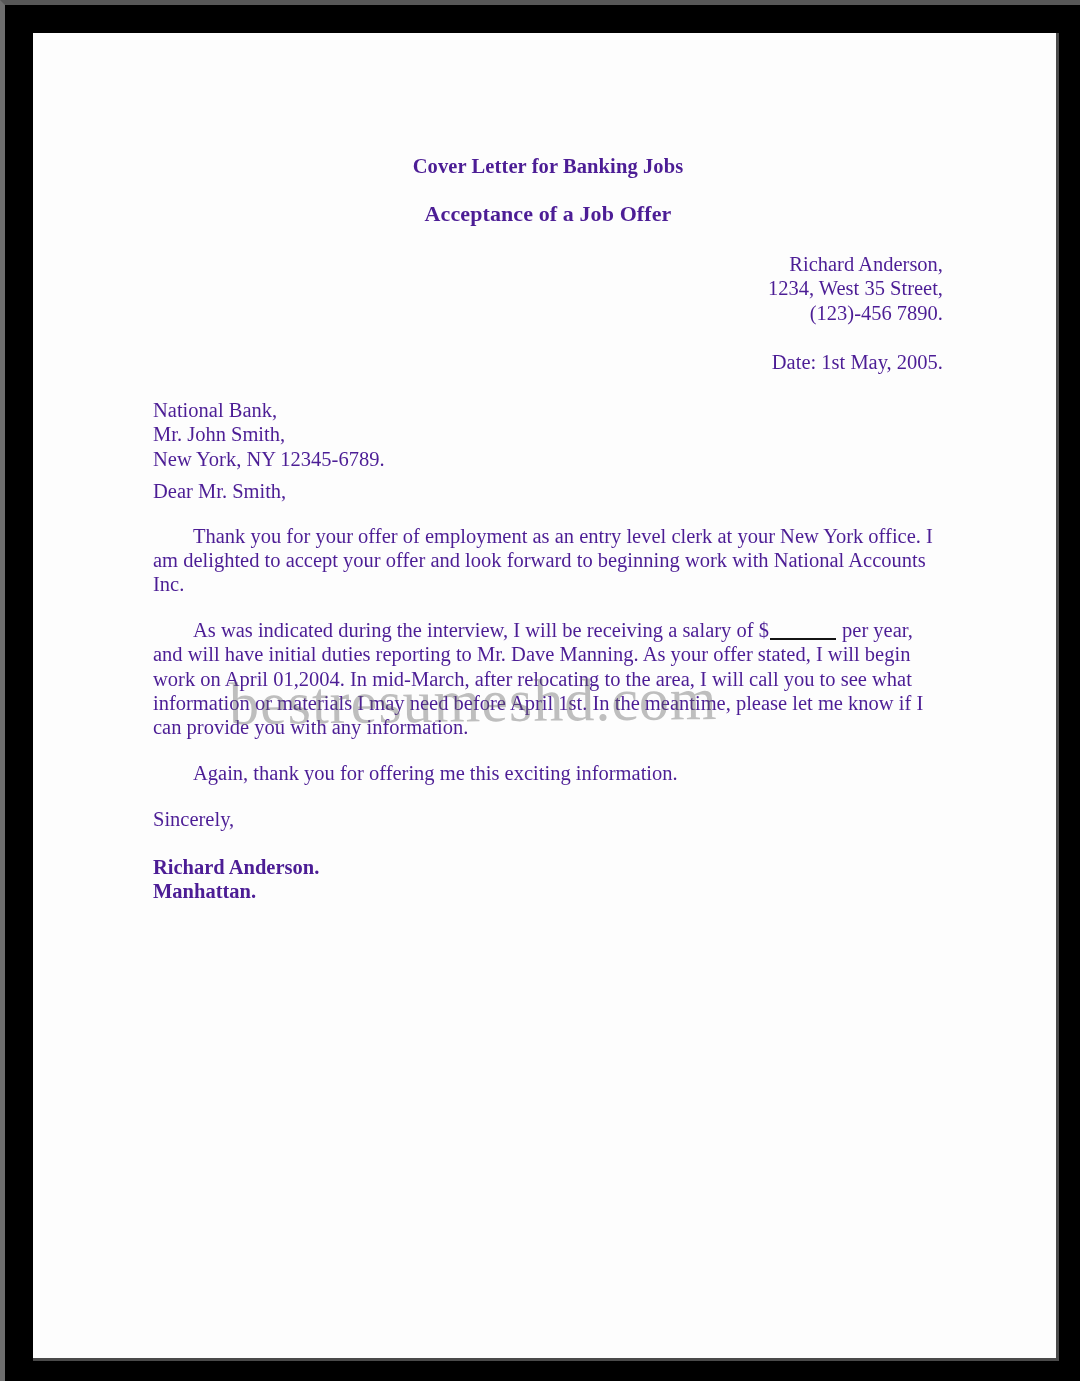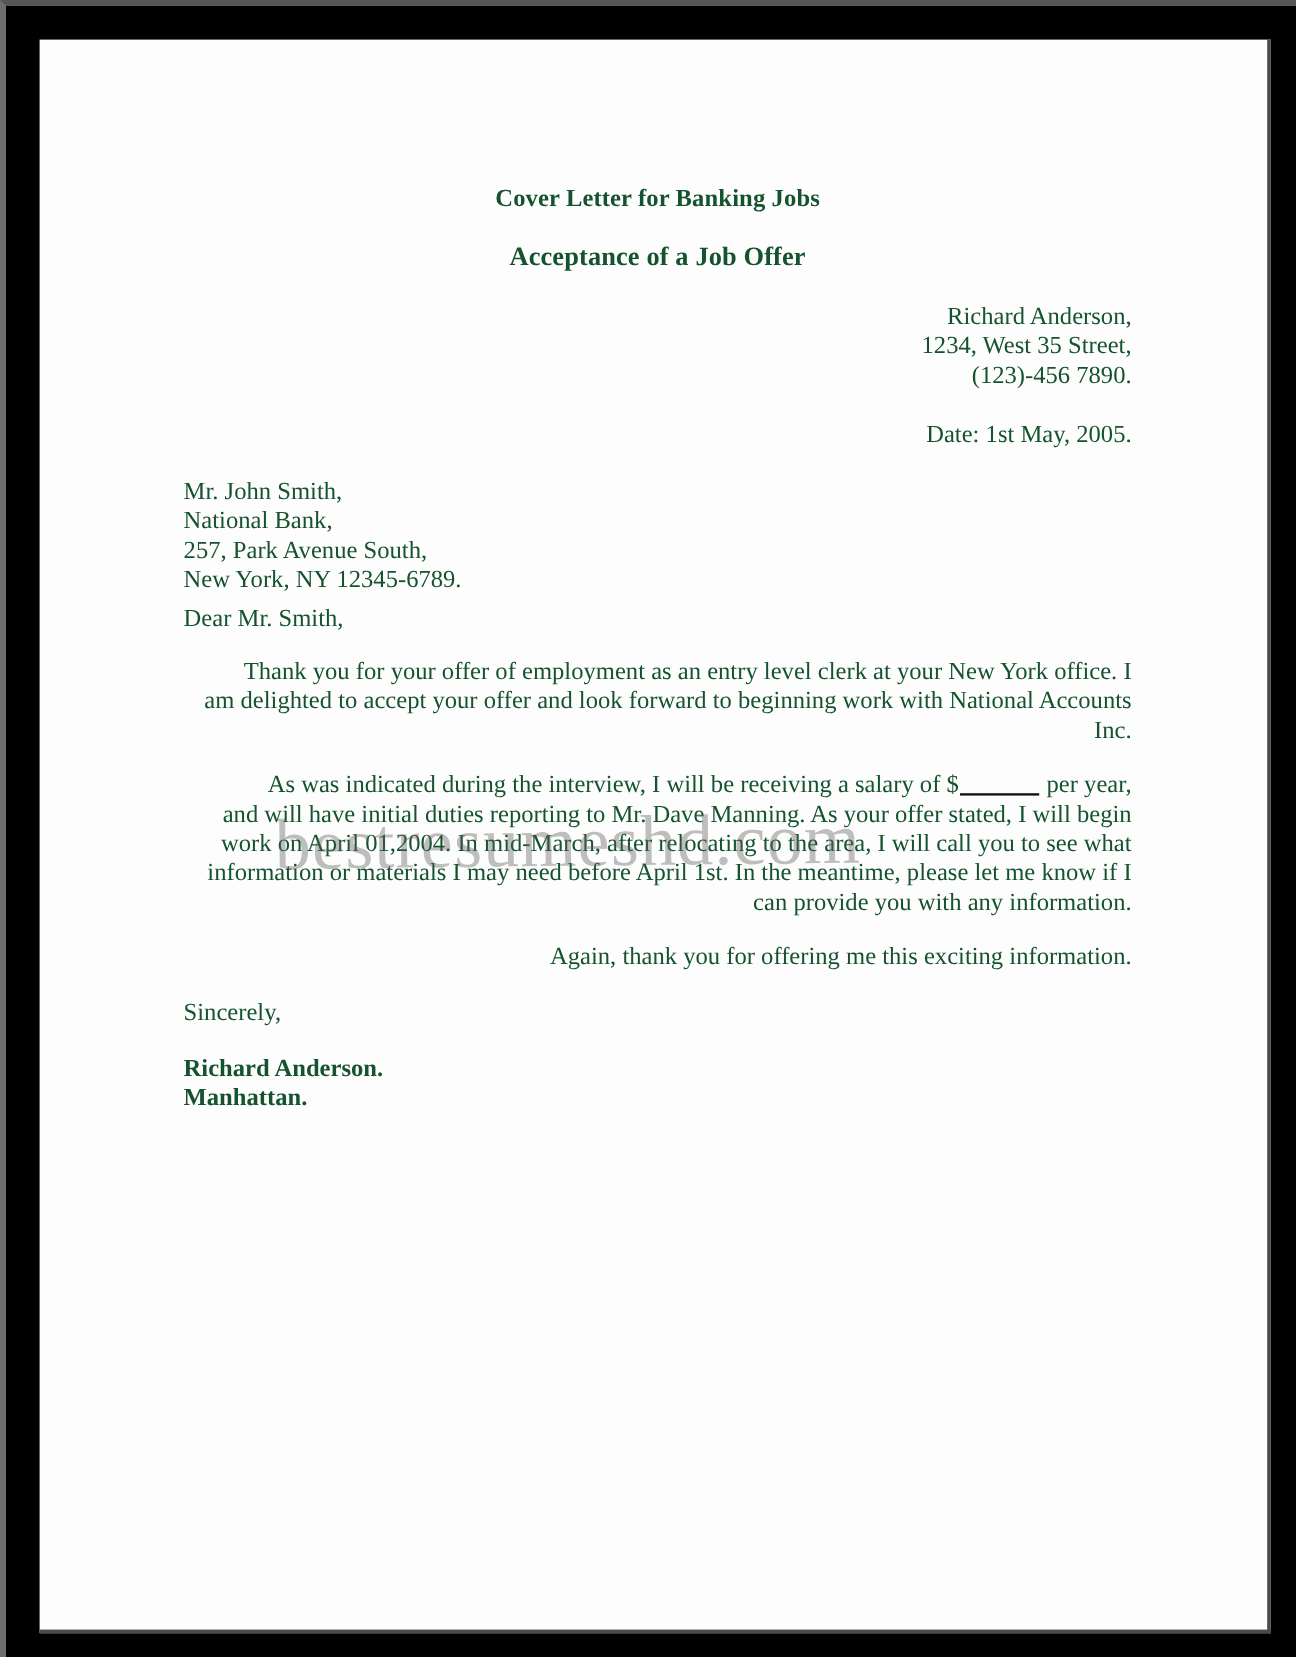--- a/index.html
+++ b/index.html
@@ -44,21 +44,21 @@
   }
 
   
   #letter {
     position: absolute;
     left: 120px;
     top: 0;
     width: 790px;
     font-size: 20.5px;
     line-height: 24.4px;
-    color: #14532d;
+    color: #4c1d95;
     -webkit-font-smoothing: antialiased;
   }
 
   .title-block {
     text-align: center;
   }
   .doc-title {
     font-weight: bold;
     font-size: 20.5px;
     letter-spacing: 0.1px;
@@ -89,21 +89,21 @@
     margin-top: 24px;
   }
   .recipient-block .line { display: block; }
 
   .salutation {
     margin-top: 8px;
   }
 
   .para {
     margin-top: 20px;
-    text-align: right;
+    text-align: left;
     text-indent: 40px;
   }
   .para.cont { margin-top: 21px; }
 
   .blank-fill {
     display: inline-block;
     width: 66px;
     border-bottom: 2px solid #141414;
     vertical-align: -3px;
     margin: 0 1px;
@@ -151,23 +151,22 @@
 
       <div class="sender-block">
         <span class="line">Richard Anderson,</span>
         <span class="line">1234, West 35 Street,</span>
         <span class="line">(123)-456 7890.</span>
       </div>
 
       <div class="date-line">Date: 1st May, 2005.</div>
 
       <div class="recipient-block">
+        <span class="line">National Bank,</span>
         <span class="line">Mr. John Smith,</span>
-        <span class="line">National Bank,</span>
-        <span class="line">257, Park Avenue South,</span>
         <span class="line">New York, NY 12345-6789.</span>
       </div>
 
       <div class="salutation">Dear Mr. Smith,</div>
 
       <p class="para">Thank you for your offer of employment as an entry level clerk at your New York office. I am delighted to accept your offer and look forward to beginning work with National Accounts Inc.</p>
 
       <p class="para cont"><span>As was indicated during the interview, I will be receiving a salary of $</span><span class="blank-fill"></span><span> per year, and will have initial duties reporting to Mr. Dave Manning. As your offer stated, I will begin work on April 01,2004. In mid-March, after relocating to the area, I will call you to see what information or materials I may need before April 1st. In the meantime, please let me know if I can provide you with any information.</span></p>
 
       <p class="para cont">Again, thank you for offering me this exciting information.</p>

